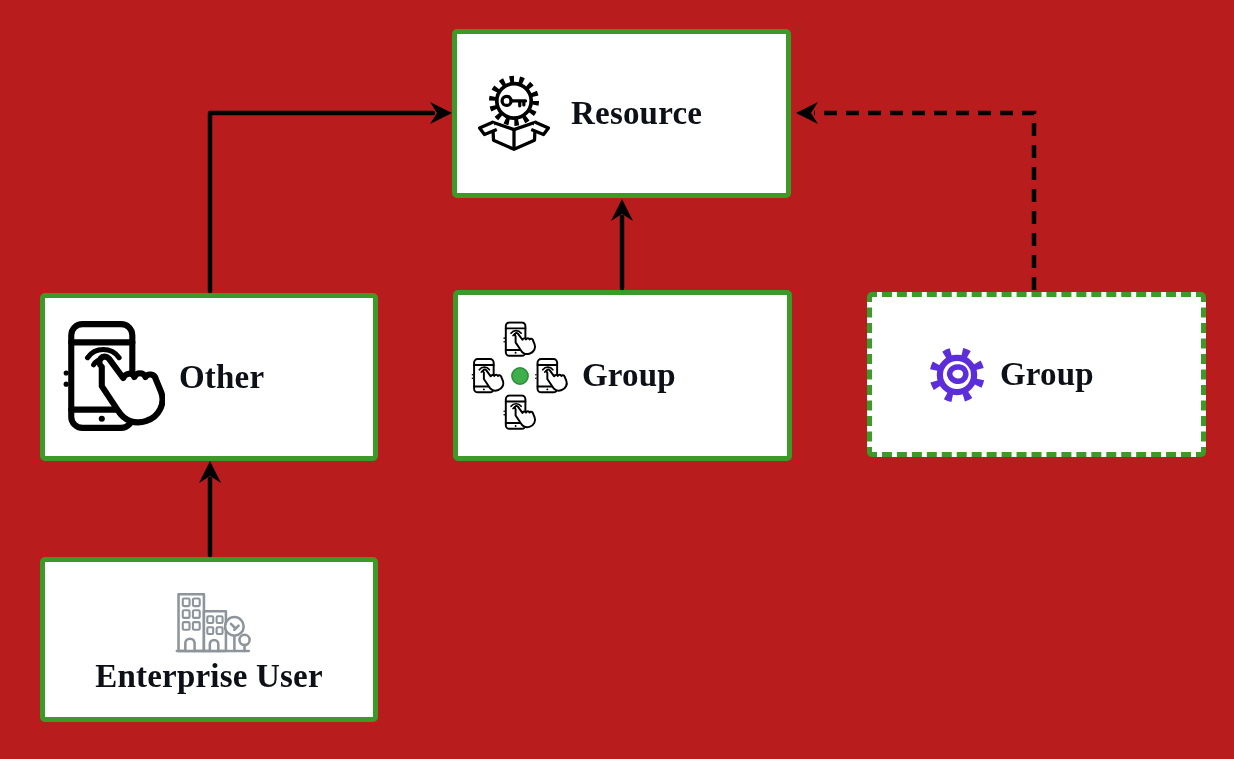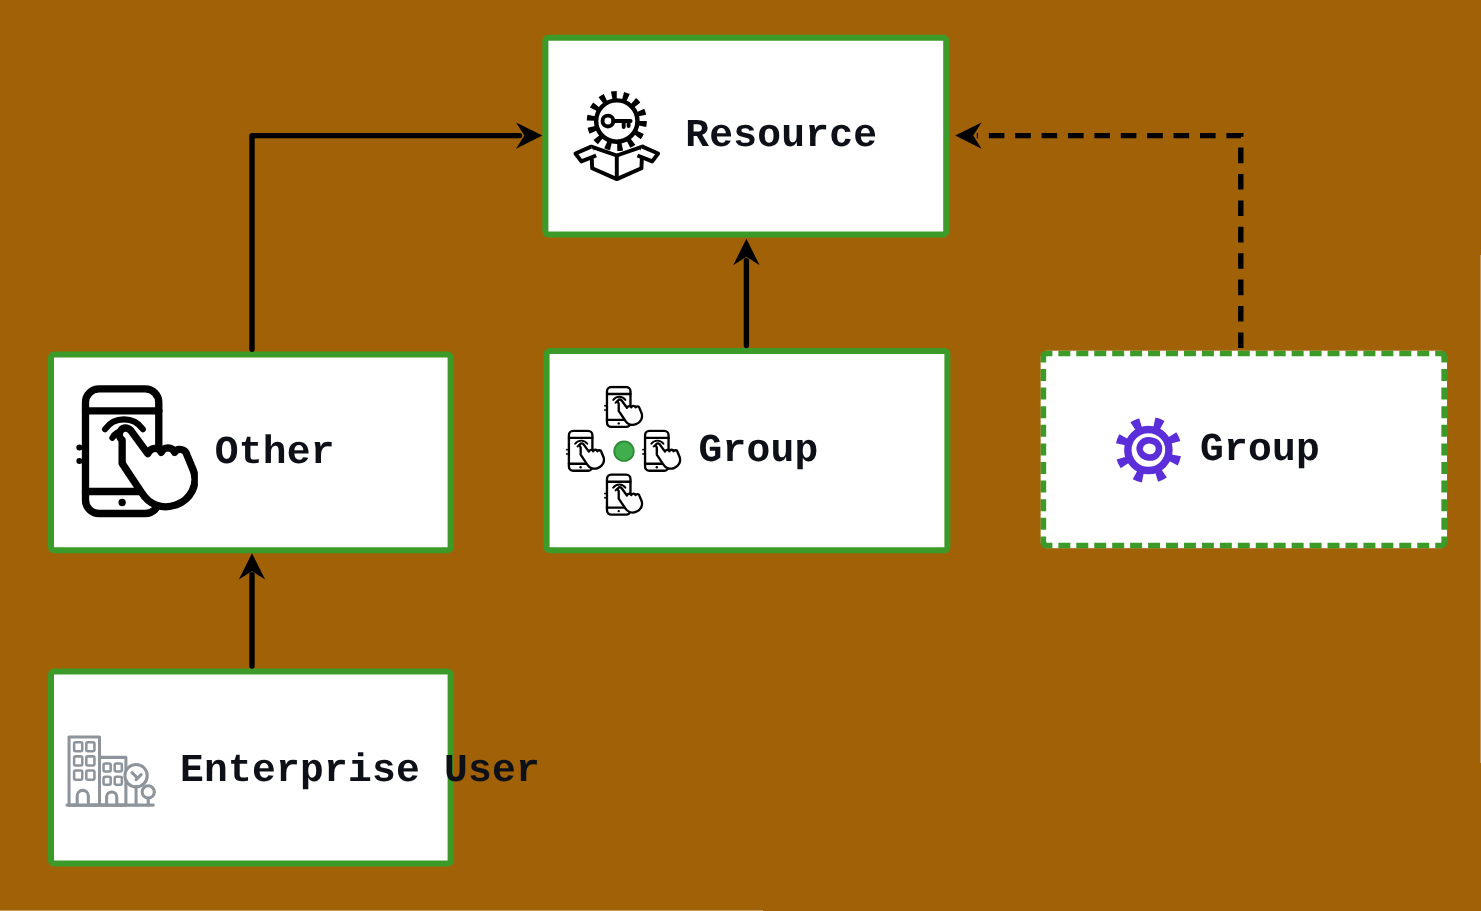--- a/index.html
+++ b/index.html
@@ -1,20 +1,20 @@
 <!DOCTYPE html>
 <html><head>
 <meta charset="utf-8">
 <style>
   html,body { margin:0; padding:0; background:#ffffff; }
   .canvas {
     position:relative;
     width:1234px; height:759px;
-    background:#a16207;
-    font-family:Liberation Mono, monospace;
+    background:#b91c1c;
+    font-family:Liberation Serif, serif;
     overflow:hidden;
   }
   .node {
     position:absolute;
     box-sizing:border-box;
     background:#ffffff;
     border:5px solid #3c9b28;
     border-radius:5px;
     display:flex;
     align-items:center;
@@ -25,22 +25,22 @@
     color:#0d1117;
     letter-spacing:0.2px;
     white-space:nowrap;
   }
   .node-resource   { left:452px; top:29px;  width:339px; height:169px; padding-left:16px; gap:16px; }
   .node-user       { left:40px;  top:293px; width:338px; height:168px; padding-left:18px; gap:14px; }
   .node-group      { left:453px; top:290px; width:339px; height:171px; padding-left:12px; gap:12px; }
   .node-other      { left:867px; top:292px; width:339px; height:165px; padding-left:50px; gap:8px;
                      border-style:dashed; }
   .node-enterprise { left:40px;  top:557px; width:338px; height:165px;
-                     align-items:center; justify-content:flex-start;
-                     padding-top:6px; gap:19px; }
+                     flex-direction:column; align-items:center; justify-content:center;
+                     padding-top:6px; gap:2px; }
   .edges { position:absolute; left:0; top:0; pointer-events:none; }
   .icon { flex:0 0 auto; display:block; }
 </style>
 </head>
 <body>
 
 <div class="canvas">
 
   <svg width="0" height="0" style="position:absolute" aria-hidden="true">
     <defs>

